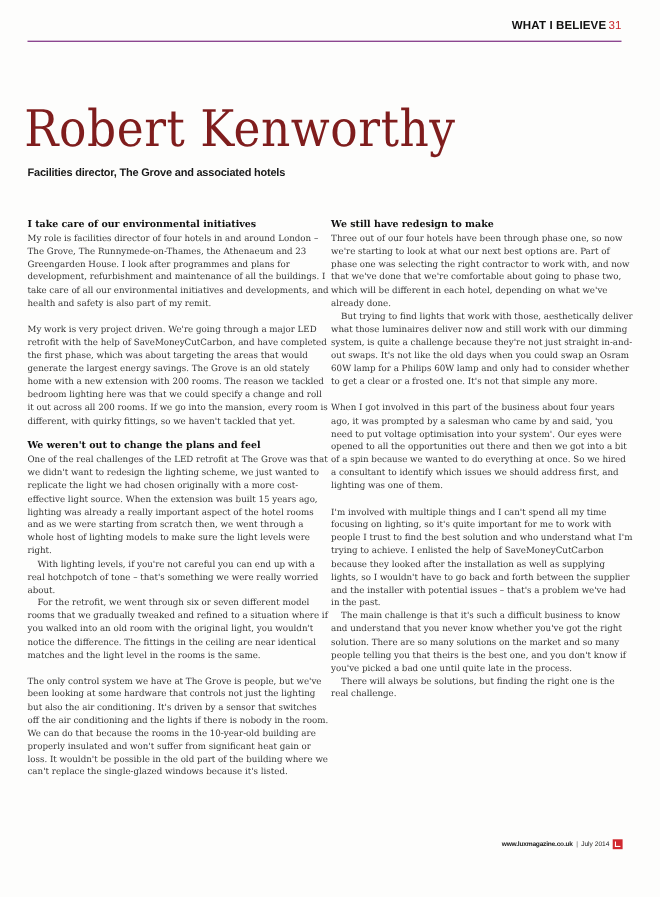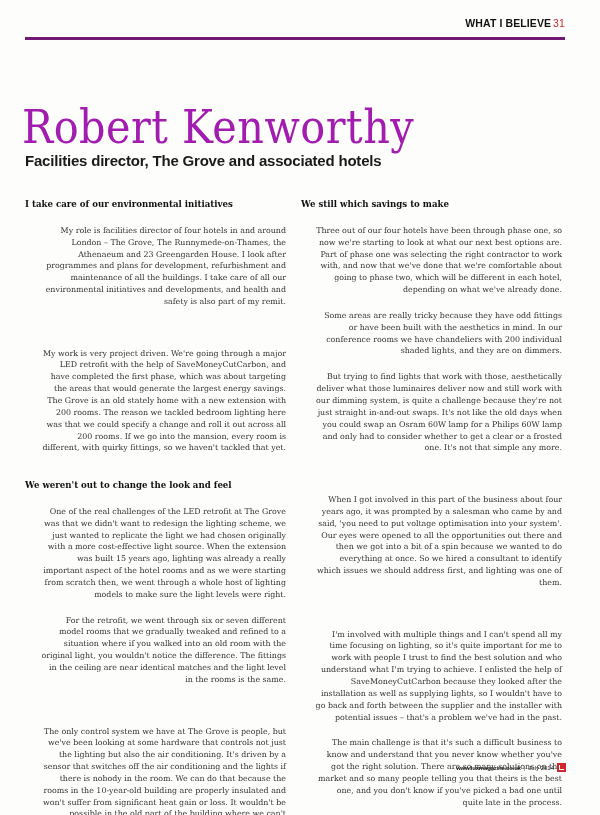--- a/index.html
+++ b/index.html
@@ -2,48 +2,48 @@
 <html><head>
 <meta charset="utf-8">
 <style>
   html, body { margin: 0; padding: 0; }
   body {
     width: 600px; height: 815px; background: #fdfdfc; position: relative; overflow: hidden;
     font-family: "DejaVu Serif", serif; color: #2a2a2a;
   }
   .header {
     position: absolute; left: 25px; top: 15px; width: 540px; height: 22px;
-    border-bottom: 3px solid #701a75;
+    border-bottom: 1px solid #701a75;
   }
   .header .section {
     position: absolute; right: 0; top: 2px;
     font-family: "Liberation Sans", sans-serif; font-weight: 700; font-size: 10.5px;
     letter-spacing: 0.1px; color: #111;
   }
   .header .pagenum { color: #c8272d; font-weight: 400; margin-left: 2px; }
   .title {
-    position: absolute; left: 22px; top: 104px; margin: 0;
-    font-family: "DejaVu Serif", serif; font-weight: 300; font-size: 46px; color: #a21caf;
+    position: absolute; left: 22px; top: 94px; margin: 0;
+    font-family: "DejaVu Serif", serif; font-weight: 300; font-size: 46px; color: #7f1d1d;
     letter-spacing: 0.5px; line-height: 1; font-stretch: semi-condensed;
   }
   .subtitle {
     position: absolute; left: 25px; top: 152px; margin: 0;
-    font-family: "Liberation Sans", sans-serif; font-weight: 700; font-size: 15px; color: #1a1a1a;
+    font-family: "Liberation Sans", sans-serif; font-weight: 700; font-size: 10px; color: #1a1a1a;
     letter-spacing: -0.2px;
   }
   .col {
     position: absolute; top: 199px; width: 275px;
     font-size: 7.9px; line-height: 11.85px; color: #333;
   }
   .col.left { left: 25px; }
   .col.right { left: 301px; }
   .col h2 {
     font-size: 8.6px; font-weight: 700; margin: 0; color: #111; line-height: 11.85px;
   }
-  .col p { margin: 14px; text-align: right; }
+  .col p { margin: 0; }
   .col p.indent { text-indent: 9px; }
   .col .gap { height: 11.85px; }
   .footer {
     position: absolute; right: 34px; top: 763px;
     font-family: "Liberation Sans", sans-serif; font-size: 6px; color: #222;
     display: flex; align-items: center; gap: 3px;
   }
   .footer .url { font-weight: 700; letter-spacing: -0.2px; }
   .footer .sep { color: #555; }
   .footer .logo {
@@ -68,35 +68,35 @@
   <section>
     <h2>I take care of our environmental initiatives</h2>
     <p>My role is facilities director of four hotels in and around London – The Grove, The Runnymede-on-Thames, the Athenaeum and 23 Greengarden House. I look after programmes and plans for development, refurbishment and maintenance of all the buildings. I take care of all our environmental initiatives and developments, and health and safety is also part of my remit.</p>
   </section>
   <div class="gap"></div>
   <section>
     <p>My work is very project driven. We're going through a major LED retrofit with the help of SaveMoneyCutCarbon, and have completed the first phase, which was about targeting the areas that would generate the largest energy savings. The Grove is an old stately home with a new extension with 200 rooms. The reason we tackled bedroom lighting here was that we could specify a change and roll it out across all 200 rooms. If we go into the mansion, every room is different, with quirky fittings, so we haven't tackled that yet.</p>
   </section>
   <div class="gap"></div>
   <section>
-    <h2>We weren't out to change the look and feel</h2>
+    <h2>We weren't out to change the plans and feel</h2>
     <p>One of the real challenges of the LED retrofit at The Grove was that we didn't want to redesign the lighting scheme, we just wanted to replicate the light we had chosen originally with a more cost-effective light source. When the extension was built 15 years ago, lighting was already a really important aspect of the hotel rooms and as we were starting from scratch then, we went through a whole host of lighting models to make sure the light levels were right.</p>
+    <p class="indent">With lighting levels, if you're not careful you can end up with a real hotchpotch of tone – that's something we were really worried about.</p>
     <p class="indent">For the retrofit, we went through six or seven different model rooms that we gradually tweaked and refined to a situation where if you walked into an old room with the original light, you wouldn't notice the difference. The fittings in the ceiling are near identical matches and the light level in the rooms is the same.</p>
   </section>
   <div class="gap"></div>
   <section>
     <p>The only control system we have at The Grove is people, but we've been looking at some hardware that controls not just the lighting but also the air conditioning. It's driven by a sensor that switches off the air conditioning and the lights if there is nobody in the room. We can do that because the rooms in the 10-year-old building are properly insulated and won't suffer from significant heat gain or loss. It wouldn't be possible in the old part of the building where we can't replace the single-glazed windows because it's listed.</p>
   </section>
 </div>
 
 <div class="col right">
   <section>
-    <h2>We still which savings to make</h2>
+    <h2>We still have redesign to make</h2>
     <p>Three out of our four hotels have been through phase one, so now we're starting to look at what our next best options are. Part of phase one was selecting the right contractor to work with, and now that we've done that we're comfortable about going to phase two, which will be different in each hotel, depending on what we've already done.</p>
-    <p class="indent">Some areas are really tricky because they have odd fittings or have been built with the aesthetics in mind. In our conference rooms we have chandeliers with 200 individual shaded lights, and they are on dimmers.</p>
     <p class="indent">But trying to find lights that work with those, aesthetically deliver what those luminaires deliver now and still work with our dimming system, is quite a challenge because they're not just straight in-and-out swaps. It's not like the old days when you could swap an Osram 60W lamp for a Philips 60W lamp and only had to consider whether to get a clear or a frosted one. It's not that simple any more.</p>
   </section>
   <div class="gap"></div>
   <section>
     <p>When I got involved in this part of the business about four years ago, it was prompted by a salesman who came by and said, 'you need to put voltage optimisation into your system'. Our eyes were opened to all the opportunities out there and then we got into a bit of a spin because we wanted to do everything at once. So we hired a consultant to identify which issues we should address first, and lighting was one of them.</p>
   </section>
   <div class="gap"></div>
   <section>
     <p>I'm involved with multiple things and I can't spend all my time focusing on lighting, so it's quite important for me to work with people I trust to find the best solution and who understand what I'm trying to achieve. I enlisted the help of SaveMoneyCutCarbon because they looked after the installation as well as supplying lights, so I wouldn't have to go back and forth between the supplier and the installer with potential issues – that's a problem we've had in the past.</p>
     <p class="indent">The main challenge is that it's such a difficult business to know and understand that you never know whether you've got the right solution. There are so many solutions on the market and so many people telling you that theirs is the best one, and you don't know if you've picked a bad one until quite late in the process.</p>

